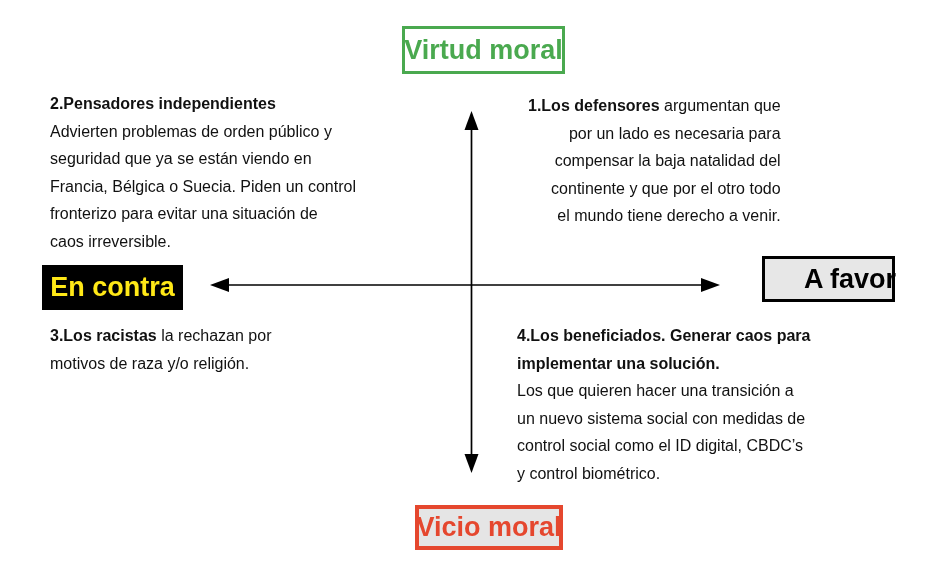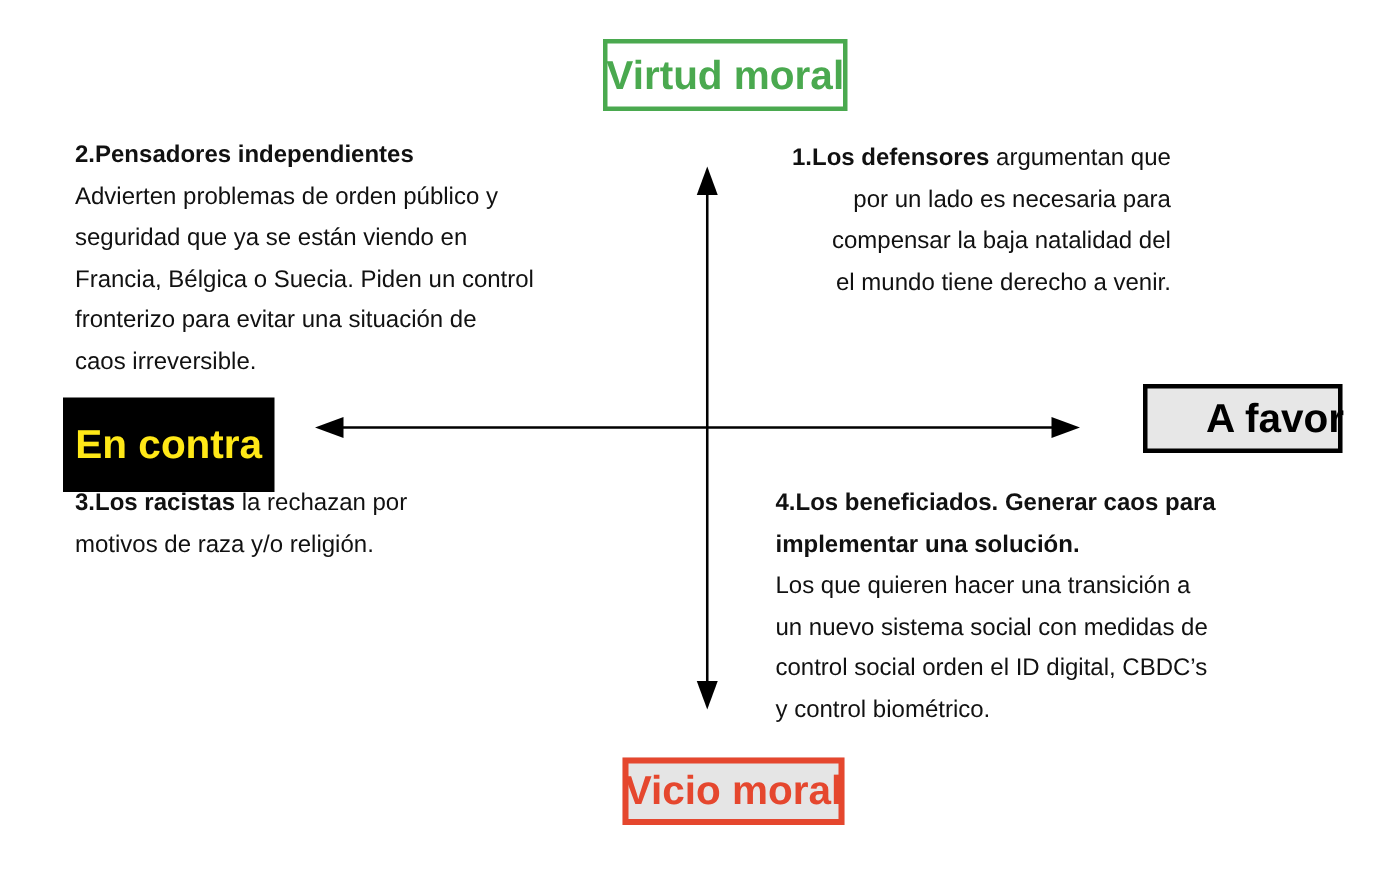--- a/index.html
+++ b/index.html
@@ -11,21 +11,21 @@
   .axis-line{stroke:var(--axis,#000);stroke-width:1.7;}
   .arrowhead{fill:var(--axis,#000);}
   .label-box{
     position:absolute;display:flex;align-items:center;justify-content:center;
     font-weight:700;font-size:27px;box-sizing:border-box;white-space:nowrap;
   }
   .virtue-box{left:402px;top:26px;width:163px;height:48px;
     border:3px solid var(--virtue-green,#4AA94F);color:var(--virtue-green,#4AA94F);background:#fff;}
   .vice-box{left:415px;top:505px;width:148px;height:45px;
     border:4px solid var(--vice-red,#E5472E);color:var(--vice-red,#E5472E);background:#e5e5e5;}
-  .contra-box{left:42px;top:265px;width:141px;height:63px;
+  .contra-box{left:42px;top:265px;width:141px;height:45px;
     background:var(--contra-bg,#000);color:var(--contra-text,#FFE817);}
   .favor-box{left:762px;top:256px;width:133px;height:46px;
     border:3px solid var(--favor-border,#000);background:var(--favor-bg,#E7E7E7);color:#000;padding-left:43px;}
   .qtext{position:absolute;font-size:16px;line-height:27.5px;}
   .qtext .line{white-space:nowrap;}
   .b{font-weight:700;}
   .q1{left:528px;top:92px;text-align:right;}
   .q2{left:50px;top:90px;}
   .q3{left:50px;top:322px;}
   .q4{left:517px;top:322px;}
@@ -57,32 +57,33 @@
     <div class="line">fronterizo para evitar una situación de</div>
     <div class="line">caos irreversible.</div>
   </div>
 
   <div class="qtext q1">
     <div class="line">
       <span class="b">1.Los defensores</span><span> argumentan que</span>
     </div>
     <div class="line">por un lado es necesaria para</div>
     <div class="line">compensar la baja natalidad del</div>
+    <div class="line">continente y que por el otro todo</div>
     <div class="line">el mundo tiene derecho a venir.</div>
   </div>
 
   <div class="qtext q3">
     <div class="line">
       <span class="b">3.Los racistas</span><span> la rechazan por</span>
     </div>
     <div class="line">motivos de raza y/o religión.</div>
   </div>
 
   <div class="qtext q4">
     <div class="line b">4.Los beneficiados. Generar caos para</div>
     <div class="line b">implementar una solución.</div>
     <div class="line">Los que quieren hacer una transición a</div>
     <div class="line">un nuevo sistema social con medidas de</div>
-    <div class="line">control social orden el ID digital, CBDC’s</div>
+    <div class="line">control social como el ID digital, CBDC’s</div>
     <div class="line">y control biométrico.</div>
   </div>
 
 </div>
 
 </body></html>

